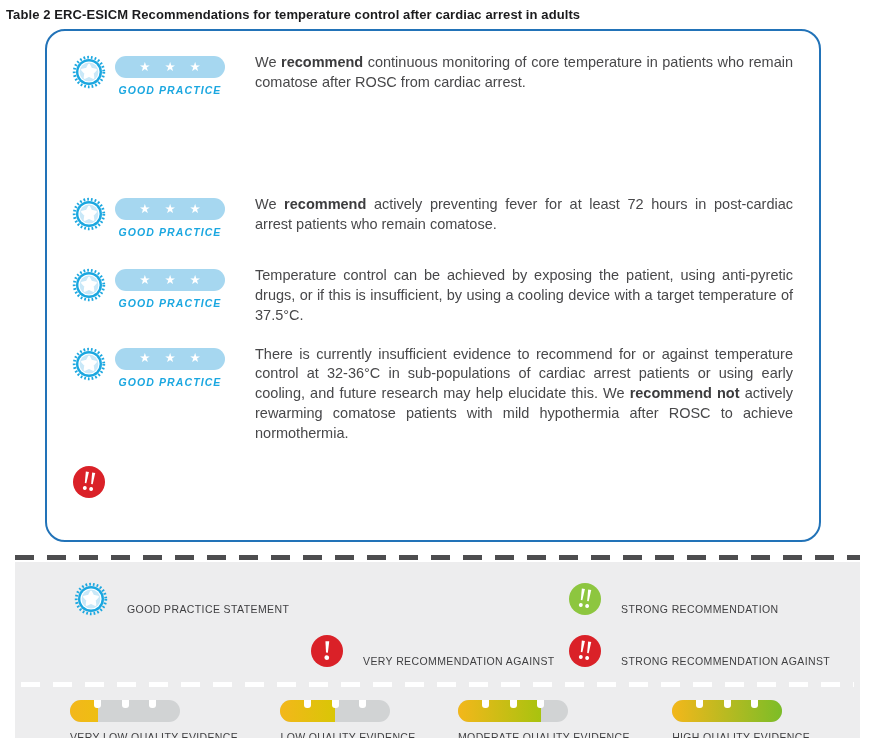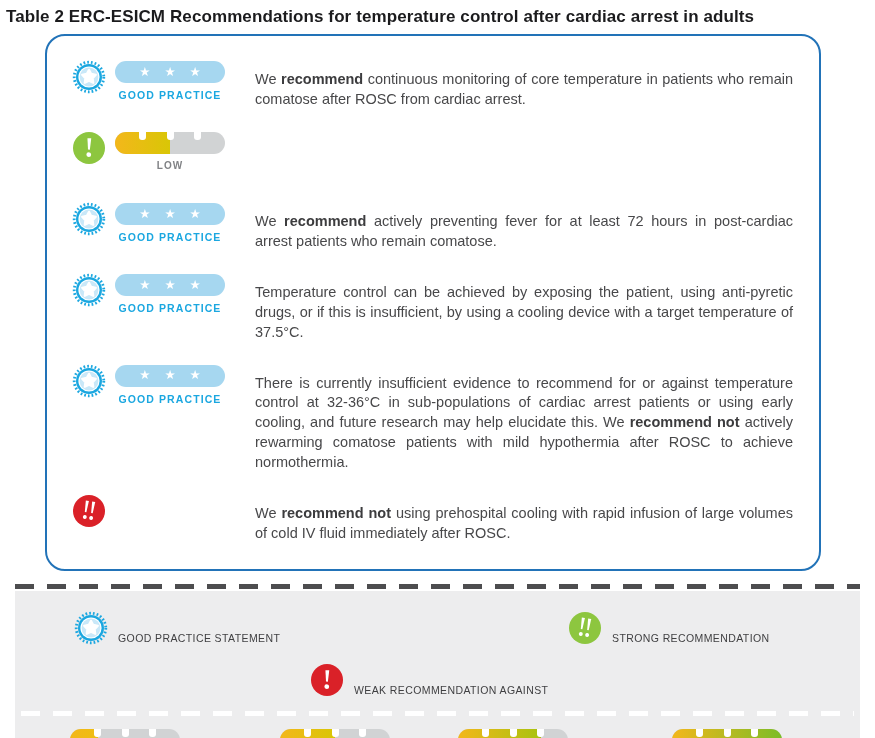--- a/index.html
+++ b/index.html
@@ -1,35 +1,35 @@
 <!DOCTYPE html>
 <html><head>
 <meta charset="utf-8">
 <style>
   html,body { margin:0; padding:0; background:#fff; }
   body { width:875px; font-family:"Liberation Sans", sans-serif; -webkit-font-smoothing:antialiased; }
 
   .page { padding-top:4px; }
-  .title { font-size:17px; font-weight:bold; color:#1b1b1d; padding:3px 10px 7px 6px; letter-spacing:0.1px; }
+  .title { font-size:13px; font-weight:bold; color:#1b1b1d; padding:3px 10px 7px 6px; letter-spacing:0.1px; }
 
   
   .rec-box {
     margin-left:45px; width:722px;
     border:2px solid #2273b8; border-radius:20px;
     padding:22px 26px 6px 24px;
     background:#fff;
   }
   .rec-row { display:flex; margin-bottom:19px; min-height:52px; }
   .rec-icon-col { width:184px; flex:0 0 auto; display:flex; gap:8px; }
   .badge-wrap { width:36px; height:36px; margin-top:1px; flex:0 0 auto; }
   .bar-stack { display:flex; flex-direction:column; align-items:center; margin-top:3px; }
-  .bar-label { margin-top:6px; font-size:10px; font-weight:bold; letter-spacing:1.1px; color:#808285; }
+  .bar-label { margin-top:6px; font-size:10px; font-weight:bold; letter-spacing:1.1px; color:#808285;font-style:italic; }
   .bar-label.gp { color:#1ba7e0; font-size:10.5px; }
 
-  .rec-text { flex:1; font-size:14.5px; color:#48484a; line-height:1.37; text-align:justify; margin-top:12px; }
+  .rec-text { flex:1; font-size:14.5px; color:#48484a; line-height:1.37; text-align:justify; margin-top:0px; }
   .rec-text b { font-weight:bold; color:#3c3c3e; }
 
   
   .star-pill {
     width:110px; height:22px; border-radius:11px; background:#a6d7f0;
     display:flex; align-items:center; justify-content:center; gap:14px;
   }
   .pill-star { color:#fff; font-size:12.5px; line-height:1; }
 
   .meter { position:relative; width:110px; height:22px; border-radius:11px; background:#d1d3d4; }
@@ -43,21 +43,21 @@
     border-radius:0 0 3px 3px;
   }
 
   
   .legend-section { margin:13px 15px 0 15px; }
   .dash-dark  { height:5px; background:repeating-linear-gradient(90deg,#4d4d4f 0 19px,transparent 19px 32px); }
   .dash-light { height:5px; background:repeating-linear-gradient(90deg,#ffffff 0 19px,transparent 19px 32px); margin:8px 6px 0 6px; }
   .legend-body { background:#ededee; margin-top:2px; padding-top:14px; }
 
   .legend-grid { display:grid; grid-template-columns:236px 258px auto; grid-auto-rows:46px; row-gap:6px; padding-left:58px; }
-  .legend-item { display:flex; align-items:center; gap:9px; }
+  .legend-item { display:flex; align-items:center; gap:18px; }
   .legend-icon { width:36px; height:36px; flex:0 0 auto; }
   .legend-label { font-size:10.5px; color:#3f3f41; letter-spacing:0.4px; white-space:pre; position:relative; top:10px; }
 
   .evidence-row { display:flex; justify-content:space-between; padding:13px 50px 0 55px; }
   .evidence-item { display:flex; flex-direction:column; }
   .evidence-label { margin-top:9px; font-size:10.5px; color:#3f3f41; letter-spacing:0.35px; white-space:nowrap; }
 </style>
 </head>
 <body>
 
@@ -80,38 +80,20 @@
     <span class="pill-star">★</span>
     <span class="pill-star">★</span>
   </div>
         <div class="bar-label gp">GOOD PRACTICE</div>
       </div>
     </div>
     <div class="rec-text"><span>We </span><b>recommend</b><span> continuous monitoring of core temperature in patients who remain comatose after ROSC from cardiac arrest.</span></div>
   </div>
 
   <div class="rec-row">
-    <div class="rec-icon-col">
-      <div class="badge-wrap"><svg width="36" height="36" viewBox="0 0 36 36">
-    <circle cx="18" cy="18" r="16" fill="#8dc63f"></circle>
-    <g fill="#fff" transform="rotate(2 18 18)">
-                <path d="M16.10 8.2 L19.90 8.2 L18.95 19.6 L17.05 19.6 Z"></path>
-          <circle cx="18" cy="24.6" r="2.40"></circle>
-              </g>
-  </svg></div>
-      <div class="bar-stack">
-        <div class="meter">
-    <div class="fill p50" style="width:50%"></div>
-    <span class="notch" style="left:calc(25% - 3.5px)"></span>
-    <span class="notch" style="left:calc(50% - 3.5px)"></span>
-    <span class="notch" style="left:calc(75% - 3.5px)"></span>
-  </div>
-        <div class="bar-label">LOW</div>
-      </div>
-    </div>
   </div>
 
   <div class="rec-row">
     <div class="rec-icon-col">
       <div class="badge-wrap"><svg width="36" height="36" viewBox="0 0 36 36">
     <circle cx="18" cy="18" r="14.8" fill="none" stroke="#1ba7e0" stroke-width="2.8" stroke-dasharray="1.7 2.05"></circle>
     <circle cx="18" cy="18" r="13" fill="#1ba7e0"></circle>
     <circle cx="18" cy="18" r="10.6" fill="#ffffff"></circle>
     <circle cx="18" cy="18" r="9.4" fill="#c9e8f8"></circle>
     <path d="M18 10.8 L20.23 14.93 L24.85 15.78 L21.61 19.17 L22.23 23.82 L18 21.8 L13.77 23.82 L14.39 19.17 L11.15 15.78 L15.77 14.93 Z" fill="#fff" stroke="#fff" stroke-width="2.2" stroke-linejoin="round"></path>
@@ -175,21 +157,20 @@
       <div class="badge-wrap"><svg width="36" height="36" viewBox="0 0 36 36">
     <circle cx="18" cy="18" r="16" fill="#da2128"></circle>
     <g fill="#fff" transform="rotate(9 18 18)">
                 <path d="M13.24 8.2 L16.36 8.2 L15.58 19.6 L14.02 19.6 Z"></path>
           <circle cx="14.8" cy="24.6" r="1.97"></circle>
                 <path d="M19.64 8.2 L22.76 8.2 L21.98 19.6 L20.42 19.6 Z"></path>
           <circle cx="21.2" cy="24.6" r="1.97"></circle>
               </g>
   </svg></div>
     </div>
-    <div class="rec-text"><span>We </span><b>recommend not</b><span> using prehospital cooling with rapid infusion of large volumes of cold IV fluid immediately after ROSC.</span></div>
   </div>
 </div>
 
   <div class="legend-section">
     <div class="dash-dark"></div>
     <div class="legend-body">
       <div class="legend-grid" id="legend-grid">
   <div class="legend-item" style="grid-area: 1 / 1;">
     <div class="legend-icon"><svg width="36" height="36" viewBox="0 0 36 36">
     <circle cx="18" cy="18" r="14.8" fill="none" stroke="#1ba7e0" stroke-width="2.8" stroke-dasharray="1.7 2.05"></circle>
@@ -216,23 +197,35 @@
   </div>
 
   <div class="legend-item" style="grid-area: 2 / 2;">
     <div class="legend-icon"><svg width="36" height="36" viewBox="0 0 36 36">
     <circle cx="18" cy="18" r="16" fill="#da2128"></circle>
     <g fill="#fff" transform="rotate(2 18 18)">
                   <path d="M16.10 8.2 L19.90 8.2 L18.95 19.6 L17.05 19.6 Z"></path>
           <circle cx="18" cy="24.6" r="2.40"></circle>
                 </g>
   </svg></div>
-    <div class="legend-label">WEAK RECOMMENDATION AGAINST</div>
-  </div>
-
+    <div class="legend-label">VERY RECOMMENDATION AGAINST</div>
+  </div>
+
+  <div class="legend-item" style="grid-area: 2 / 3;">
+    <div class="legend-icon"><svg width="36" height="36" viewBox="0 0 36 36">
+    <circle cx="18" cy="18" r="16" fill="#da2128"></circle>
+    <g fill="#fff" transform="rotate(9 18 18)">
+                  <path d="M13.24 8.2 L16.36 8.2 L15.58 19.6 L14.02 19.6 Z"></path>
+          <circle cx="14.8" cy="24.6" r="1.97"></circle>
+                  <path d="M19.64 8.2 L22.76 8.2 L21.98 19.6 L20.42 19.6 Z"></path>
+          <circle cx="21.2" cy="24.6" r="1.97"></circle>
+                </g>
+  </svg></div>
+    <div class="legend-label">STRONG RECOMMENDATION AGAINST</div>
+  </div>
 </div>
       <div class="dash-light"></div>
       <div class="evidence-row" id="evidence-row">
   <div class="evidence-item">
     <div class="meter">
     <div class="fill p25" style="width:25%"></div>
     <span class="notch" style="left:calc(25% - 3.5px)"></span>
     <span class="notch" style="left:calc(50% - 3.5px)"></span>
     <span class="notch" style="left:calc(75% - 3.5px)"></span>
   </div>

